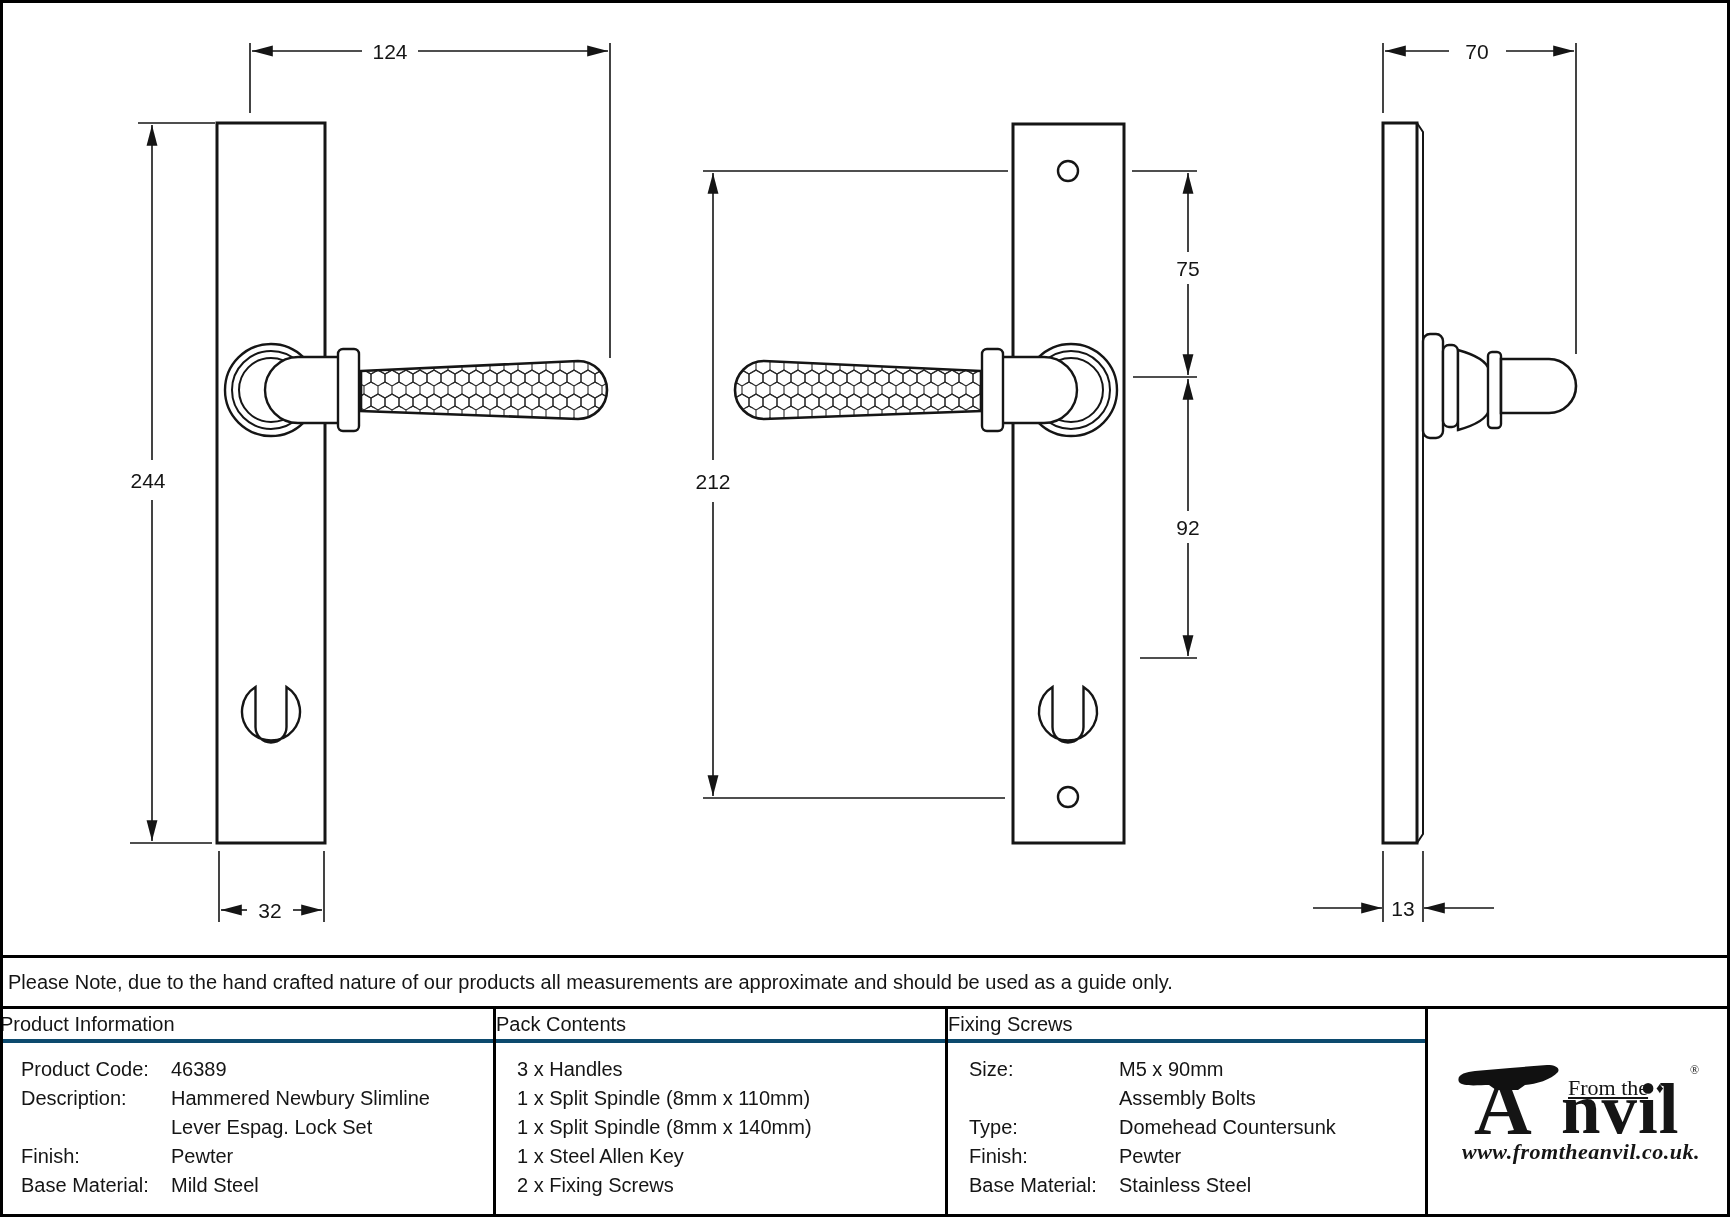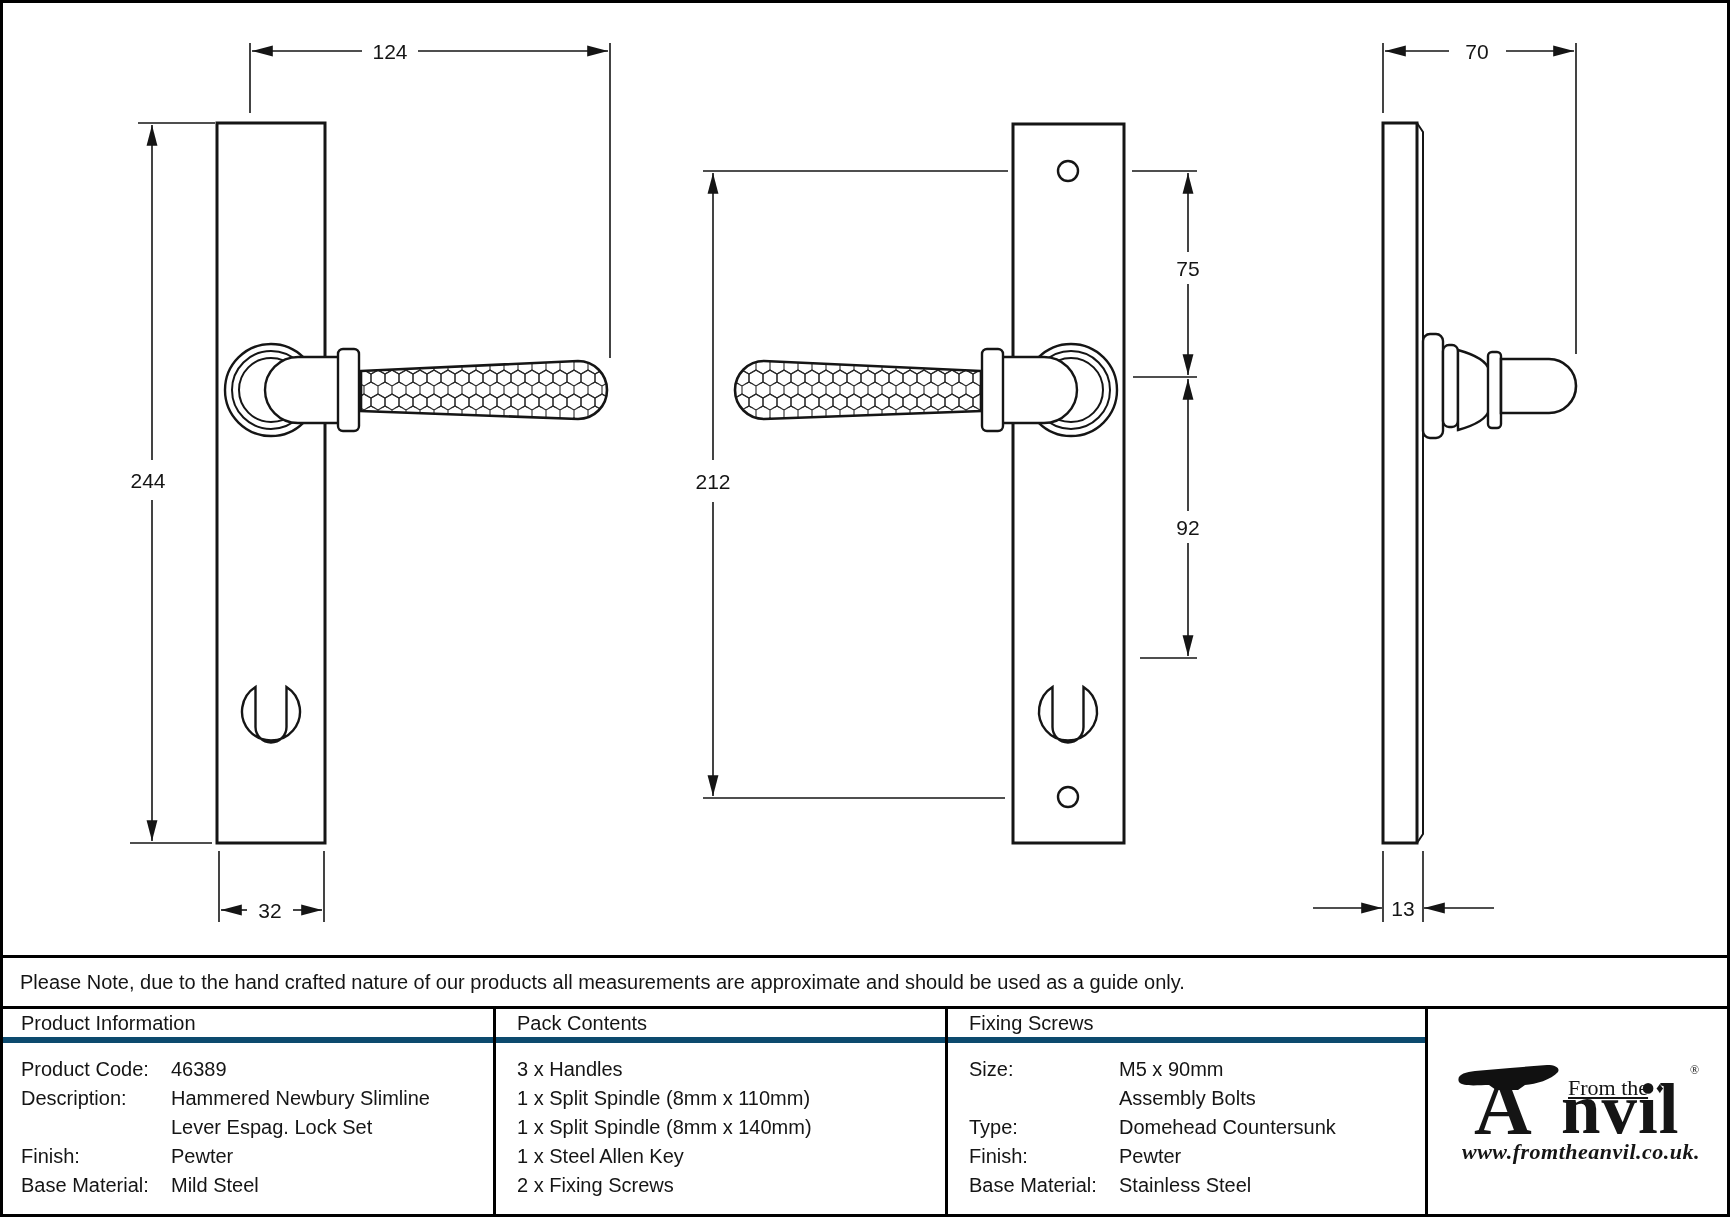--- a/index.html
+++ b/index.html
@@ -2,29 +2,29 @@
 <html><head>
 <meta charset="utf-8">
 <style>
   html,body{margin:0;padding:0;background:#fff;}
   body{width:1730px;height:1217px;position:relative;font-family:"Liberation Sans",sans-serif;color:#151515;overflow:hidden;}
   .frame{position:absolute;inset:0;border:3px solid #000;pointer-events:none;z-index:50;}
   svg text{font-family:"Liberation Sans",sans-serif;font-size:21px;fill:#151515;}
   .drawing{position:absolute;top:0;left:0;}
   .note-bar{position:absolute;left:0;top:955px;width:1730px;height:54px;box-sizing:border-box;
     border-top:3px solid #000;border-bottom:3px solid #000;display:flex;align-items:center;
-    padding-left:20px;font-size:20px;background:#fff;}
+    padding-left:8px;font-size:20px;background:#fff;}
   .spec-table{position:absolute;left:0;top:1009px;width:1730px;height:206px;}
   .col{position:absolute;top:0;height:206px;box-sizing:border-box;}
   .col-product{left:0;width:493px;}
   .col-pack{left:493px;width:500px;border-left:3px solid #000;}
   .col-fixing{left:945px;width:480px;border-left:3px solid #000;}
   .col-logo{left:1425px;width:305px;border-left:3px solid #000;}
-  .col-header{height:34px;border-bottom:6px solid #0c4a6e;display:flex;align-items:center;
-    padding-left:21px;font-size:20px;box-sizing:border-box;}
+  .col-header{height:34px;border-bottom:4px solid #0c4a6e;display:flex;align-items:center;
+    font-size:20px;box-sizing:border-box;}
   .col-body{padding:12px 0 0 21px;font-size:20px;line-height:29px;}
   .kv{display:flex;}
   .kv .k{width:150px;flex:none;}
   
   .logo-wrap{position:relative;width:250px;height:104px;margin:52px 0 0 28px;}
   .logo-anvil{position:absolute;left:0;top:0;z-index:3;}
   .logo-a{position:absolute;left:18px;top:6px;font-family:"Liberation Serif",serif;font-weight:bold;
     font-size:80px;line-height:1;z-index:2;}
   .logo-rest{position:absolute;left:73px;top:13px;font-family:"Liberation Serif",serif;font-weight:bold;
     font-size:71px;line-height:1;letter-spacing:1px;margin-left:32px;}

